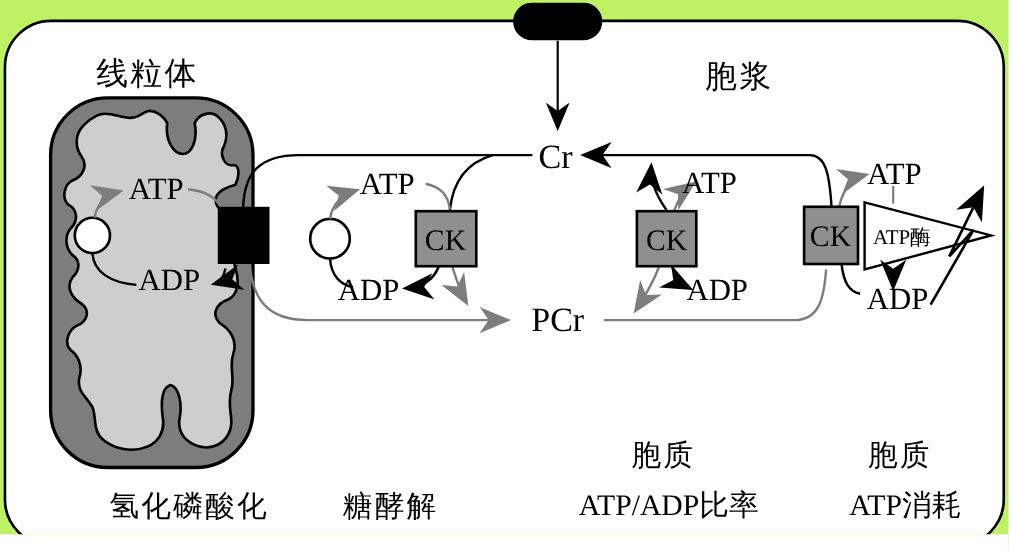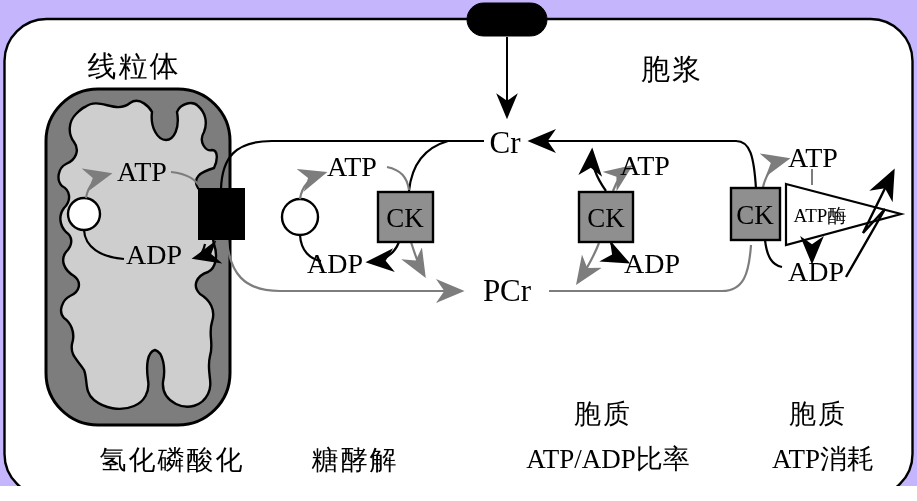--- a/index.html
+++ b/index.html
@@ -1,16 +1,16 @@
 <!DOCTYPE html>
 <html><head>
 <meta charset="utf-8">
 <style>
   html,body{margin:0;padding:0;background:#fff;}
-  .stage{position:relative;width:917px;height:486px;background:#c4b5fd;overflow:hidden;
+  .stage{position:relative;width:917px;height:486px;background:#bef264;overflow:hidden;
          font-family:"Liberation Serif","DejaVu Serif",serif;}
   svg{display:block}
   text{font-family:"Liberation Serif","DejaVu Serif",serif;fill:#000;}
   .cjk{letter-spacing:2px;}
 </style>
 </head>
 <body>
 
 <div class="stage">
 <svg width="917" height="501" viewBox="0 0 917 501">

